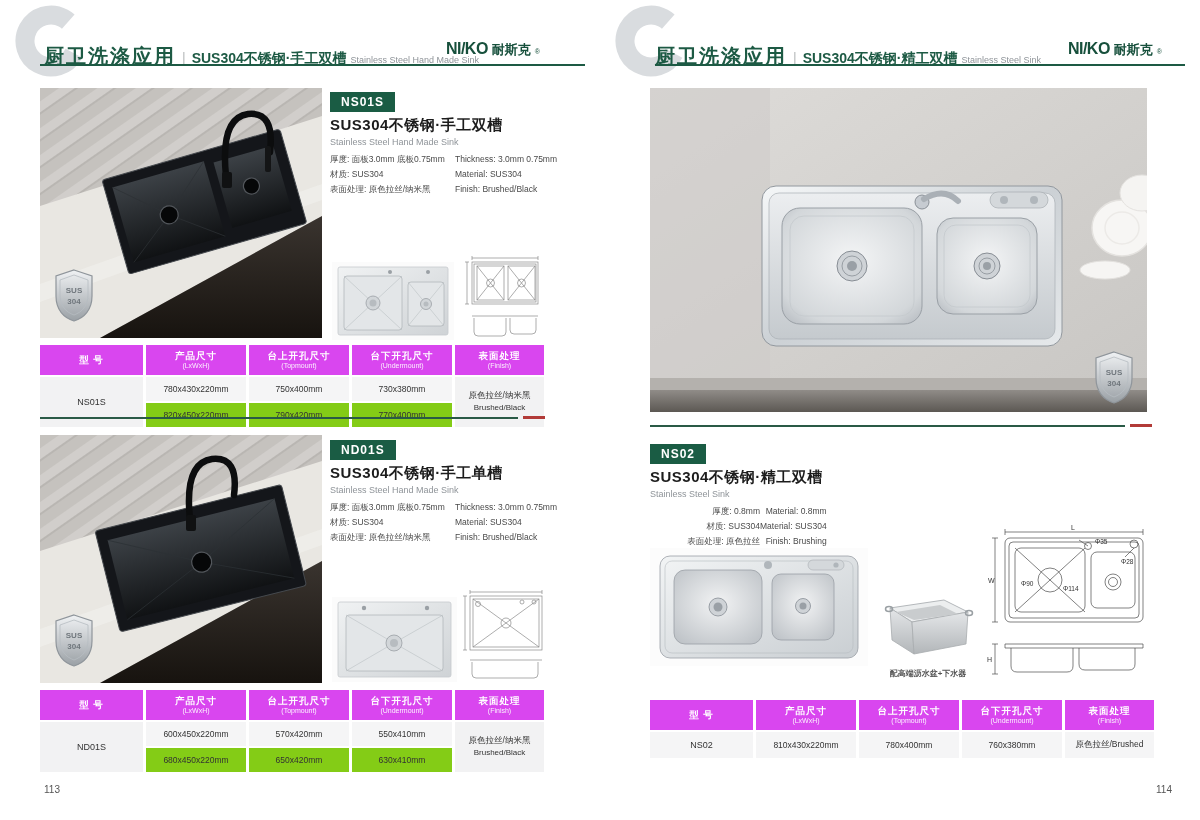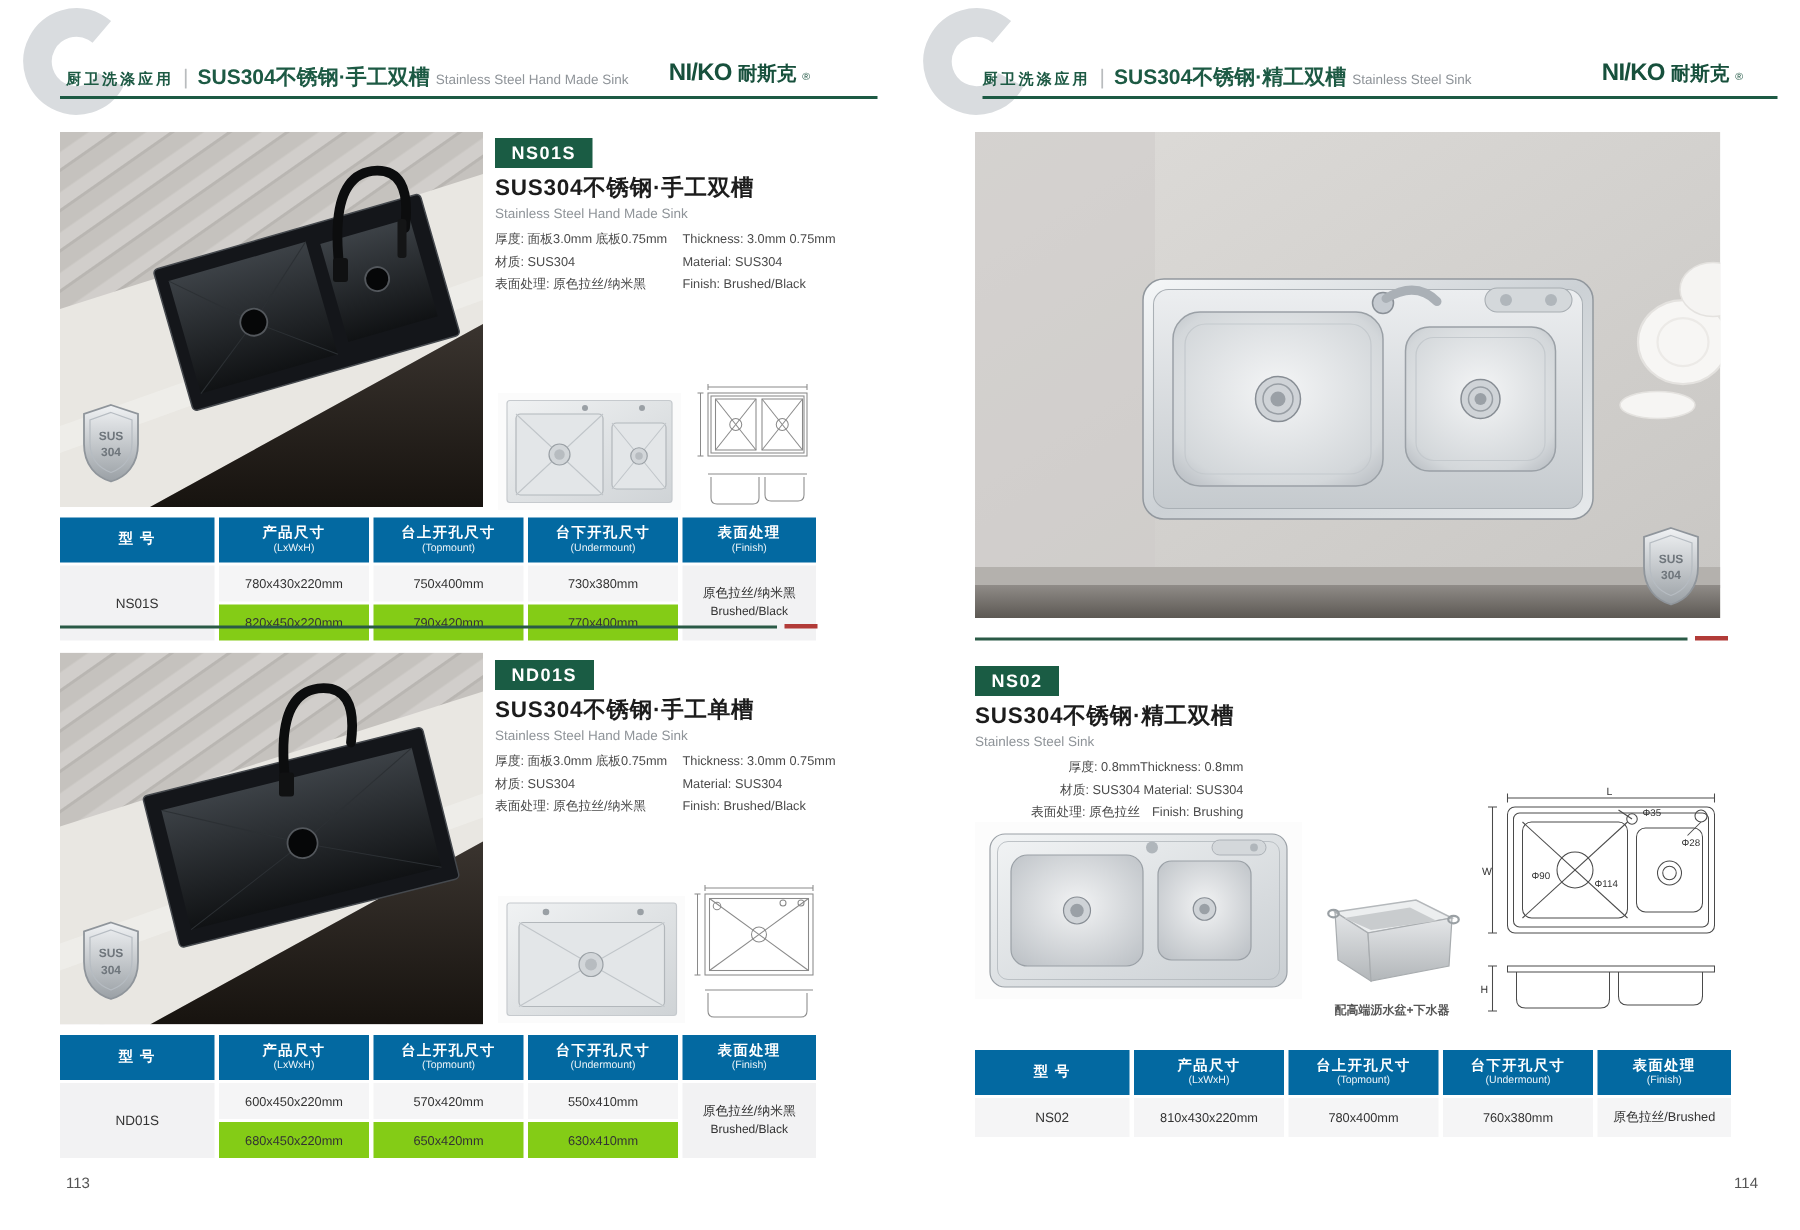--- a/index.html
+++ b/index.html
@@ -8,21 +8,21 @@
   #canvas { position:relative; width:1200px; height:820px; background:#fff; overflow:hidden; }
   .page { position:absolute; top:0; width:600px; height:820px; }
   #pageL { left:0; }
   #pageR { left:600px; }
 
   
   .c-mark { position:absolute; left:12px; top:4px; }
   .hdr-row { position:absolute; top:43px; display:flex; align-items:baseline; white-space:nowrap; }
   #pageL .hdr-row { left:44px; }
   #pageR .hdr-row { left:55px; }
-  .hdr-cat { font-size:10px; font-weight:bold; color:#1d5a44; letter-spacing:2px; }
+  .hdr-cat { font-size:20px; font-weight:bold; color:#1d5a44; letter-spacing:2px; }
   .hdr-sep { color:#b9bcbe; font-size:14px; margin:0 6px; font-weight:normal; }
   .hdr-cn  { font-size:14px; font-weight:bold; color:#1d5a44; }
   .hdr-en  { font-size:9px; color:#8f9499; margin-left:4px; }
   .hdr-line { position:absolute; top:64px; height:2px; background:#1d5a44; }
   #pageL .hdr-line { left:40px; width:545px; }
   #pageR .hdr-line { left:55px; width:530px; }
   .logo { position:absolute; top:40px; display:flex; align-items:baseline; gap:4px; }
   #pageL .logo { right:60px; }
   #pageR .logo { right:38px; }
   .logo-en { font-size:16px; font-weight:bold; color:#17503c; letter-spacing:-0.5px; }
@@ -42,21 +42,21 @@
   .divider { position:absolute; display:flex; gap:5px; align-items:center; }
   .divider .g { flex:1; height:2px; background:#2a5a46; }
   .divider .r { width:22px; height:3px; background:#b23b38; }
 
   
   .spec-table { position:absolute; display:grid;
                 grid-template-columns:103px 100px 100px 100px 89px;
                 column-gap:3px; row-gap:2px; }
   .t2 { grid-template-rows:30px 24px 24px; }
   .t1 { grid-template-rows:30px 26px; }
-  .th { background:#0369a1; color:#fff; display:flex; flex-direction:column;
+  .th { background:#d946ef; color:#fff; display:flex; flex-direction:column;
         align-items:center; justify-content:center; line-height:1.2; }
   .th .cn { font-size:9.5px; font-weight:bold; letter-spacing:1px; }
   .th .en { font-size:7px; opacity:.92; }
   .td { display:flex; align-items:center; justify-content:center; font-size:8.5px; color:#333; }
   .r1 { background:#f5f5f6; }
   .r2 { background:#84cc16; }
   .span2 { grid-row:span 2; background:#f2f2f3; flex-direction:column; line-height:1.4; }
   .td.model { font-size:9px; }
   .fin-en { font-size:8px; }
 
@@ -477,21 +477,21 @@
     <div class="badge" style="left:50px;top:444px;">NS02</div>
     <div class="sec-title" style="left:50px;top:468px;">SUS304不锈钢·精工双槽</div>
     <div class="sec-sub" style="left:50px;top:489px;">Stainless Steel Sink</div>
     <div class="specs" style="left:50px;top:504px;text-align:right;">
       <div class="col1" style="width:110px;">
         <div class="spec-line">厚度: 0.8mm</div>
         <div class="spec-line">材质: SUS304</div>
         <div class="spec-line">表面处理: 原色拉丝</div>
       </div>
       <div class="col2">
-        <div class="spec-line">Thickness: 0.8mm</div>
+        <div class="spec-line">Material: 0.8mm</div>
         <div class="spec-line">Material: SUS304</div>
         <div class="spec-line">Finish: Brushing</div>
       </div>
     </div>
 
     <div class="photo-frame" style="left:50px;top:548px;width:218px;height:118px;">
       <svg width="218" height="118" viewBox="0 0 218 118">
         <defs>
           <linearGradient id="stC" x1="0" y1="0" x2="1" y2="1">
             <stop offset="0" stop-color="#f2f4f5"></stop>

